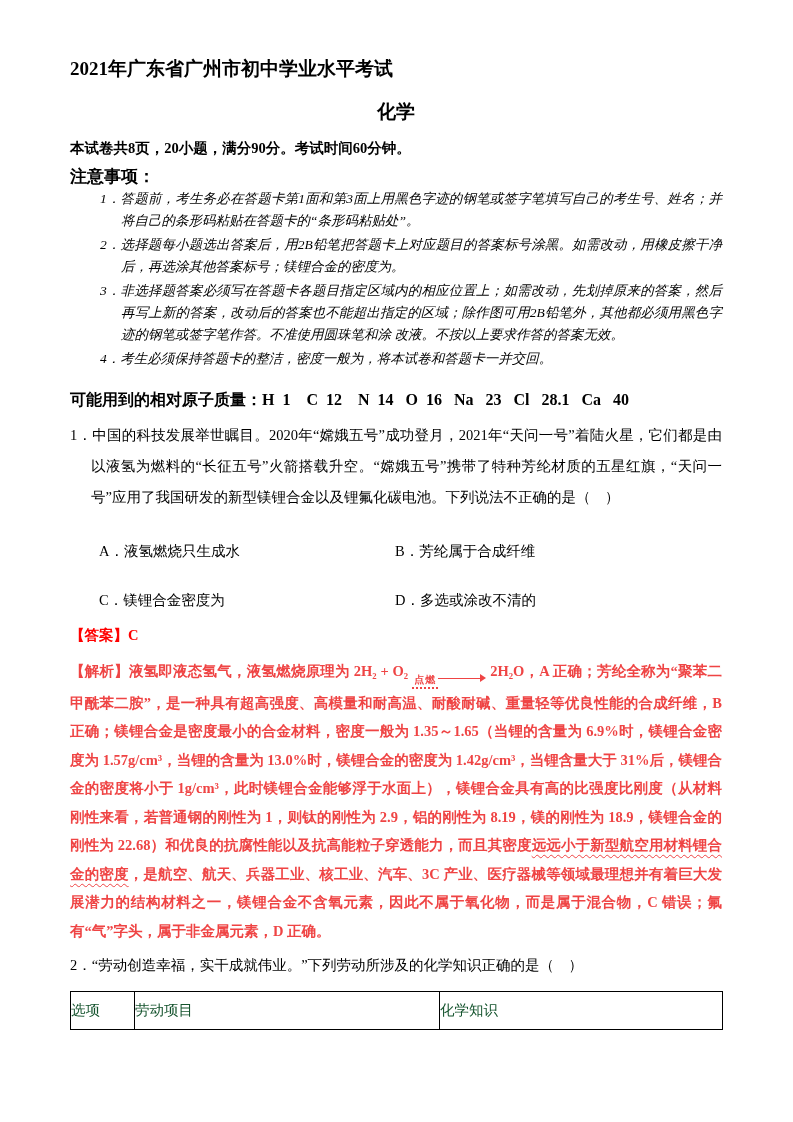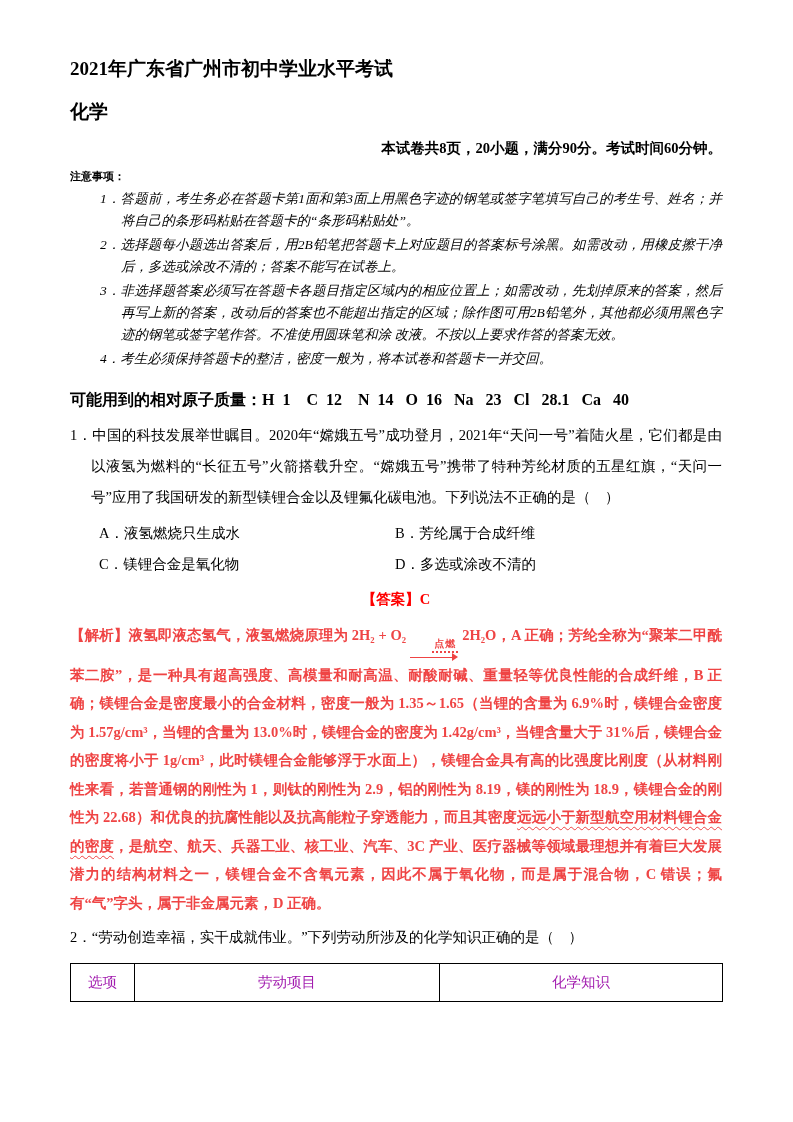--- a/index.html
+++ b/index.html
@@ -9,91 +9,91 @@
     width: 793px;
     min-height: 1122px;
     margin: 0 auto;
     background: #ffffff;
     color: #000000;
     font-family: "Liberation Serif", "DejaVu Serif", serif;
     padding: 56px 71px 30px 70px;
     overflow: hidden;
   }
   .doc-title { text-align: left; font-weight: bold; font-size: 19px; line-height: 26px; }
-  .subject-title { text-align: left; font-weight: bold; font-size: 19px; line-height: 26px; margin-top: 17px; }
-  .exam-info { text-align: right; font-weight: bold; font-size: 14.5px; line-height: 20px; margin-top: 13px; }
-  .notice-heading { font-weight: bold; font-size: 11px; line-height: 19px; margin-top: 9px; }
+  .subject-title { text-align: center; font-weight: bold; font-size: 19px; line-height: 26px; margin-top: 17px; }
+  .exam-info { text-align: left; font-weight: bold; font-size: 14.5px; line-height: 20px; margin-top: 13px; }
+  .notice-heading { font-weight: bold; font-size: 17px; line-height: 19px; margin-top: 9px; }
   .notices { margin-left: 30px; }
   .notice-item {
     font-size: 13.5px; line-height: 22px; margin-top: 2px;
     font-style: italic; text-align: justify;
     padding-left: 21px; text-indent: -21px;
   }
   .atomic-line1 { font-weight: bold; font-size: 16px; line-height: 30px; margin-top: 15px; white-space: pre-wrap; }
   .atomic-line2 { font-weight: bold; font-size: 16px; line-height: 30px; margin-top: 8px; }
   .section-heading {
     font-weight: bold; font-size: 16px; line-height: 29px; margin-top: 11px;
     padding-left: 33px; text-indent: -33px; text-align: justify;
   }
   .question {
     font-size: 14.5px; line-height: 31px; margin-top: 5px;
     padding-left: 21px; text-indent: -21px; text-align: justify;
   }
-  .options-row { display: flex; font-size: 14.5px; line-height: 22px; margin-top: 9px; }
+  .options-row { display: flex; font-size: 14.5px; line-height: 22px; margin-top: 27px; }
   .option { display: block; }
   .option.col-a { width: 296px; margin-left: 29px; }
   .option.col-b { flex: 1; }
-  .answer-line { color: #ff0000; font-weight: bold; font-size: 14.5px; line-height: 21px; margin-top: 14px; text-align: center; }
+  .answer-line { color: #ff0000; font-weight: bold; font-size: 14.5px; line-height: 21px; margin-top: 14px; }
   .analysis {
     color: #ef4444; font-weight: bold; font-size: 14.5px; line-height: 28.5px;
     margin-top: 11px; text-align: justify;
   }
   .wavy { text-decoration: underline wavy; text-decoration-thickness: 1px; text-underline-offset: 4px; }
-  .eq-cond-arrow { display: inline-flex; flex-direction: column; align-items: flex-end; vertical-align: -7px; margin: 0 4px; }
+  .eq-cond-arrow { display: inline-flex; flex-direction: row; align-items: flex-start; vertical-align: -7px; margin: 0 4px; }
   .eq-cond { font-size: 10px; line-height: 1.15; letter-spacing: 1px; border-bottom: 2px dotted currentColor; padding: 0 2px 1px; }
   .eq-arrow { position: relative; width: 48px; height: 8px; }
   .eq-arrow::before { content: ""; position: absolute; left: 0; right: 3px; top: 50%; border-top: 1.5px solid currentColor; }
   .eq-arrow::after {
     content: ""; position: absolute; right: 0; top: 50%; transform: translateY(-50%);
     border: 4px solid transparent; border-left: 6px solid currentColor; border-right-width: 0;
   }
   .knowledge-table { width: 652px; border-collapse: collapse; margin-top: 10px; table-layout: fixed; }
   .knowledge-table td {
-    border: 1px solid #000; height: 38px; text-align: center; vertical-align: middle;
-    font-size: 14.5px; color: #a21caf;
+    border: 1px solid #000; height: 38px; vertical-align: middle;
+    font-size: 14.5px; color: #14532d;
   }
 </style>
 </head>
 <body>
 
 <div class="page">
 
   <div class="doc-title">2021年广东省广州市初中学业水平考试</div>
   <div class="subject-title">化学</div>
   <div class="exam-info">本试卷共8页，20小题，满分90分。考试时间60分钟。</div>
 
   <div class="notice-heading">注意事项：</div>
   <div class="notices">
     <div class="notice-item"><span>1．</span><span>答题前，考生务必在答题卡第1面和第3面上用黑色字迹的钢笔或签字笔填写自己的考生号、姓名；并将自己的条形码粘贴在答题卡的“条形码粘贴处”。</span></div>
-    <div class="notice-item"><span>2．</span><span>选择题每小题选出答案后，用2B铅笔把答题卡上对应题目的答案标号涂黑。如需改动，用橡皮擦干净后，多选或涂改不清的；答案不能写在试卷上。</span></div>
+    <div class="notice-item"><span>2．</span><span>选择题每小题选出答案后，用2B铅笔把答题卡上对应题目的答案标号涂黑。如需改动，用橡皮擦干净后，再选涂其他答案标号；镁锂合金的密度为。</span></div>
     <div class="notice-item"><span>3．</span><span>非选择题答案必须写在答题卡各题目指定区域内的相应位置上；如需改动，先划掉原来的答案，然后再写上新的答案，改动后的答案也不能超出指定的区域；除作图可用2B铅笔外，其他都必须用黑色字迹的钢笔或签字笔作答。不准使用圆珠笔和涂 改液。不按以上要求作答的答案无效。</span></div>
     <div class="notice-item"><span>4．</span><span>考生必须保持答题卡的整洁，密度一般为，将本试卷和答题卡一并交回。</span></div>
   </div>
 
   <div class="atomic-line1">可能用到的相对原子质量：H  1    C  12    N  14   O  16   Na   23   Cl   28.1   Ca   40</div>
 
 
   <div class="question"><span>1．</span><span>中国的科技发展举世瞩目。2020年“嫦娥五号”成功登月，2021年“天问一号”着陆火星，它们都是由以液氢为燃料的“长征五号”火箭搭载升空。“嫦娥五号”携带了特种芳纶材质的五星红旗，“天问一号”应用了我国研发的新型镁锂合金以及锂氟化碳电池。下列说法不正确的是（　）</span></div>
 
   <div class="options-row">
     <div class="option col-a"><span>A．</span><span>液氢燃烧只生成水</span></div>
     <div class="option col-b"><span>B．</span><span>芳纶属于合成纤维</span></div>
   </div>
   <div class="options-row">
-    <div class="option col-a"><span>C．</span><span>镁锂合金是氧化物</span></div>
+    <div class="option col-a"><span>C．</span><span>镁锂合金密度为</span></div>
     <div class="option col-b"><span>D．</span><span>多选或涂改不清的</span></div>
   </div>
 
   <div class="answer-line"><span>【答案】</span><span>C</span></div>
 
   <div class="analysis">
     <span>【解析】</span><span>液氢即液态氢气，液氢燃烧原理为 </span><span class="equation"><span>2H₂ + O₂</span><span class="eq-cond-arrow">
           <span class="eq-cond">点燃</span>
           <span class="eq-arrow"></span>
         </span><span>2H₂O</span></span><span>，A 正确；芳纶全称为“聚苯二甲酰苯二胺”，是一种具有超高强度、高模量和耐高温、耐酸耐碱、重量轻等优良性能的合成纤维，B 正确；镁锂合金是密度最小的合金材料，密度一般为 1.35～1.65（当锂的含量为 6.9%时，镁锂合金密度为 1.57g/cm³，当锂的含量为 13.0%时，镁锂合金的密度为 1.42g/cm³，当锂含量大于 31%后，镁锂合金的密度将小于 1g/cm³，此时镁锂合金能够浮于水面上），镁锂合金具有高的比强度比刚度（从材料刚性来看，若普通钢的刚性为 1，则钛的刚性为 2.9，铝的刚性为 8.19，镁的刚性为 18.9，镁锂合金的刚性为 22.68）和优良的抗腐性能以及抗高能粒子穿透能力，而且其密度</span><span class="wavy">远远小于新型航空用材料锂合金的密度</span><span>，是航空、航天、兵器工业、核工业、汽车、3C 产业、医疗器械等领域最理想并有着巨大发展潜力的结构材料之一，镁锂合金不含氧元素，因此不属于氧化物，而是属于混合物，C 错误；氟有“气”字头，属于非金属元素，D 正确。</span>

